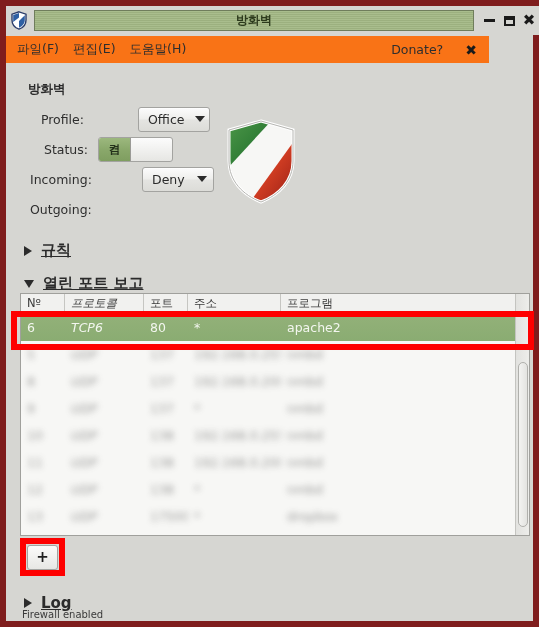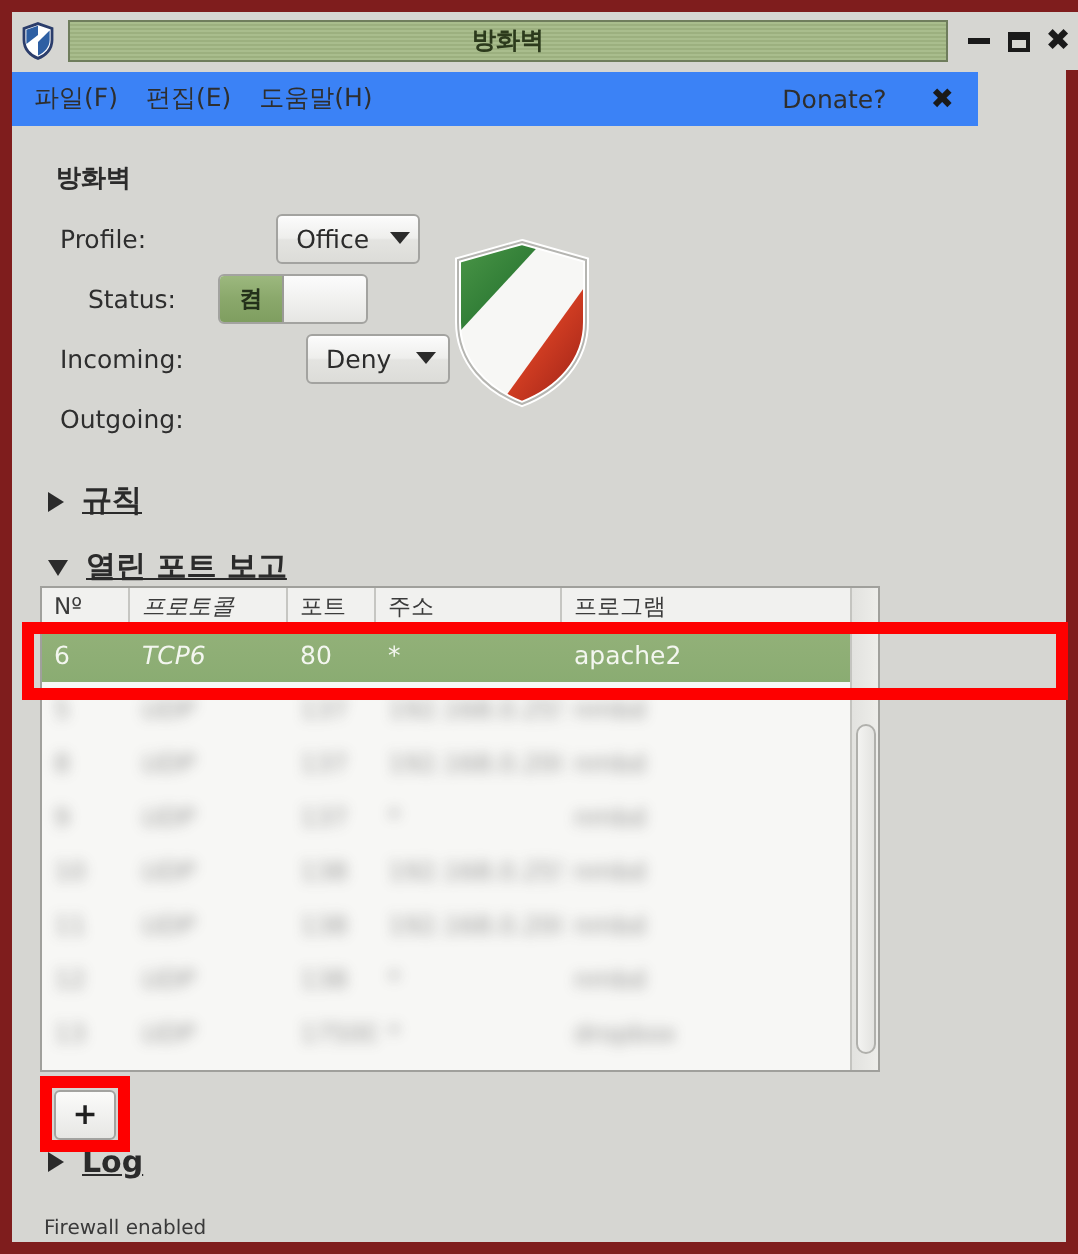--- a/index.html
+++ b/index.html
@@ -69,21 +69,21 @@
   .glyph-close {
     font-size: 15px; font-weight: bold; line-height: 1;
     font-family: "DejaVu Sans", sans-serif;
   }
 
   
   .menubar {
     position: absolute; left: 0; top: 30px;
     width: 483px; height: 27px;
     display: flex; align-items: center;
-    background: #3b82f6;
+    background: #f97316;
   }
   .menu-item {
     font-size: 12.5px; color: #2e2e2e;
     padding: 2px 7px;
     cursor: pointer;
   }
   .menu-item:first-child { margin-left: 4px; }
   .menu-spacer { flex: 1 1 auto; }
   .donate {
     font-size: 12.5px; color: #2e2e2e;
@@ -101,21 +101,20 @@
   }
 
   .form {
     position: absolute; left: 24px; top: 98px;
     width: 180px;
   }
   .form-row {
     display: flex; align-items: center;
     height: 30px;
     margin-bottom: 0px;
-    gap: 11px;
   }
   .form-label {
     width: 68px;
     text-align: right;
     padding-right: 10px;
     font-size: 12.5px; color: #2e2e2e;
   }
   .combo {
     height: 25px; min-width: 72px;
     background: linear-gradient(to bottom, #fcfcfc 0%, #eeeeec 48%, #e4e4e1 52%, #dcdcd8 100%);
@@ -162,40 +161,40 @@
 
   
   .expander {
     position: absolute;
     display: flex; align-items: center;
     cursor: pointer;
     font-size: 15px; font-weight: bold; color: #2b2b2b;
   }
   .exp-rules { left: 18px; top: 235px; }
   .exp-ports { left: 18px; top: 268px; }
-  .exp-log   { left: 18px; top: 566px; justify-content: center; }
+  .exp-log   { left: 18px; top: 588px; justify-content: center; }
   .tri {
     width: 0; height: 0; margin-right: 9px;
   }
   .tri-right {
     border-top: 5.5px solid transparent;
     border-bottom: 5.5px solid transparent;
     border-left: 8px solid #2b2b2b;
   }
   .tri-down {
     border-left: 5.5px solid transparent;
     border-right: 5.5px solid transparent;
     border-top: 8px solid #2b2b2b;
   }
   .exp-label { text-decoration: underline; }
 
   
   .table-frame {
     position: absolute; left: 14px; top: 287px;
-    width: 420px; height: 243px;
+    width: 510px; height: 243px;
     background: #f7f7f5;
     border: 1px solid #a0a09c;
     overflow: hidden;
   }
   .thead {
     display: flex; height: 19px;
     background: #f1f1ef;
     border-bottom: 1px solid #c6c6c2;
   }
   .th {

